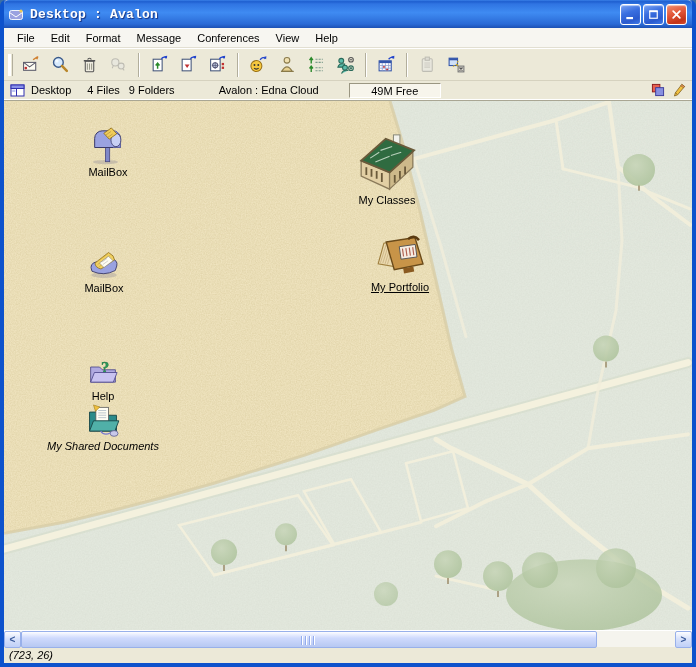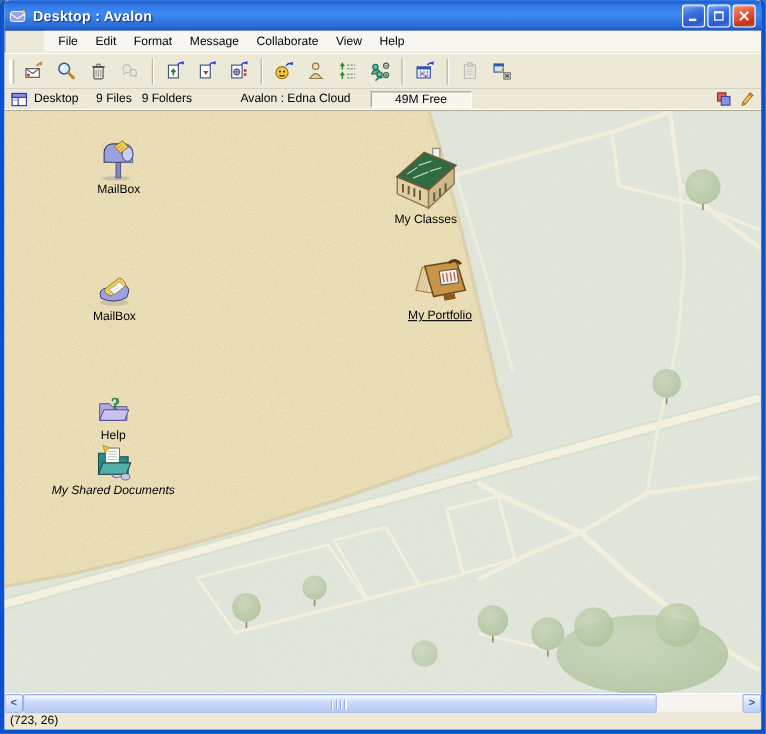--- a/index.html
+++ b/index.html
@@ -13,38 +13,39 @@
     position:relative;width:696px;height:667px;
     border:4px solid var(--border);border-top:none;
     border-radius:6px 6px 0 0;overflow:hidden;background:var(--chrome);
     box-shadow:inset 1px 0 0 #5a8ae0, inset -1px 0 0 #5a8ae0, inset 0 -1px 0 #5a8ae0;
   }
   
   .titlebar{
     height:28px;display:flex;align-items:center;padding:0 5px 0 4px;
     background:linear-gradient(180deg,#3a80e8 0%,#1e5fd0 6%,#2f74e2 14%,#3f8bf2 45%,#2a6ad6 86%,#1c51b4 100%);
     border-radius:5px 5px 0 0;
+    font-family:Liberation Mono, monospace;
   }
   .title-icon{width:17px;height:17px;margin-right:5px;flex:0 0 auto;}
   .title-text{
     color:#fff;font-weight:bold;font-size:13px;letter-spacing:.2px;
     text-shadow:1px 1px 1px rgba(0,0,60,.6);flex:1 1 auto;white-space:nowrap;overflow:hidden;
   }
   .win-buttons{display:flex;gap:2px;}
   .win-btn{
     width:21px;height:21px;border:1px solid #fff;border-radius:3px;padding:0;cursor:pointer;
     background:linear-gradient(160deg,#7aa4f4 0%,#3a6fe0 40%,#2a5ace 75%,#3f7ae8 100%);
     box-shadow:inset 0 1px 1px rgba(255,255,255,.6);display:flex;align-items:center;justify-content:center;
   }
   .win-btn.close{background:linear-gradient(160deg,#f09070 0%,#e25638 45%,#c23418 80%,#d84c2c 100%);}
   .win-btn svg{width:15px;height:15px;display:block;}
   
   .menubar{
     height:20px;background:var(--menu-bg);display:flex;align-items:center;
-    padding-left:5px;border-bottom:1px solid #e2dfd2;font-size:11px;color:#000;margin-left:36px;
+    padding-left:5px;border-bottom:1px solid #e2dfd2;font-size:11px;color:#000;
   }
   .menu-item{padding:2px 8px;cursor:default;}
   
   .toolbar{
     height:33px;background:var(--chrome);display:flex;align-items:center;
     border-top:1px solid #fff;border-bottom:1px solid #d6d2bf;padding:0 2px;
   }
   .tb-grip{width:5px;height:22px;margin:0 4px 0 2px;
     border-left:1px solid #fff;border-right:1px solid #b2ae9c;
     box-shadow:2px 0 0 #fff inset;}
@@ -57,21 +58,21 @@
   .tb-btn.disabled{filter:grayscale(1);opacity:.45;cursor:default;}
   
   .infobar{
     height:19px;background:var(--chrome);display:flex;align-items:center;
     font-size:11px;color:#000;padding:0 6px;border-bottom:1px solid #fff;
   }
   .ib-icon{width:15px;height:15px;margin-right:6px;flex:0 0 auto;}
   .ib-loc{margin-right:16px;}
   .ib-files{margin-right:9px;}
   .ib-folders{margin-right:44px;}
-  .ib-server{margin-right:18px;}
+  .ib-server{margin-right:30px;}
   .ib-free{
     width:92px;height:15px;line-height:14px;text-align:center;background:#f7f5ec;
     border:1px solid;border-color:#9a9682 #fff #fff #9a9682;
   }
   .ib-right{margin-left:auto;display:flex;align-items:center;gap:7px;}
   .ib-right svg{width:14px;height:14px;display:block;cursor:pointer;}
   
   .canvas{position:relative;height:530px;border-top:1px solid #a9a693;background:var(--map-green);overflow:hidden;}
   .map-svg{position:absolute;left:0;top:0;width:100%;height:100%;display:block;}
   .desk-icon{position:absolute;width:120px;text-align:center;cursor:pointer;margin-left:33px;}
@@ -89,21 +90,21 @@
   .sb-right{right:0;}
   .sb-thumb{
     position:absolute;left:17px;top:0;width:576px;height:17px;border:1px solid #98b0ea;border-radius:2px;
     background:linear-gradient(180deg,#fdfdff,#cfdafd 40%,#b7c8f2);cursor:grab;
   }
   .sb-grip{
     position:absolute;left:50%;top:4px;width:16px;height:9px;transform:translateX(-50%);
     background:repeating-linear-gradient(90deg,#93acec 0 1px,#fff 1px 2px,transparent 2px 4px);
   }
   
-  .statusbar{height:20px;background:var(--chrome);font-size:11px;color:#000;line-height:16px;padding-left:5px;}
+  .statusbar{height:20px;background:var(--chrome);font-size:11px;color:#000;line-height:16px;padding-left:5px;font-style:italic;}
   .hidden-defs{position:absolute;width:0;height:0;overflow:hidden;}
 </style>
 </head>
 <body>
 
 <svg class="hidden-defs" aria-hidden="true">
   <defs>
     <radialGradient id="gTree" cx=".4" cy=".35" r=".8">
       <stop offset="0" stop-color="#c6d4b6"></stop>
         <stop offset="1" stop-color="#a8bf96"></stop>
@@ -341,21 +342,21 @@
           </svg>
         </button>
       </div>
   </div>
 
   <div class="menubar">
       <span class="menu-item">File</span>
       <span class="menu-item">Edit</span>
       <span class="menu-item">Format</span>
       <span class="menu-item">Message</span>
-      <span class="menu-item">Collaborate</span>
+      <span class="menu-item">Conferences</span>
       <span class="menu-item">View</span>
       <span class="menu-item">Help</span>
     </div>
 
   <div class="toolbar">
     <div class="tb-grip"></div>
   <button class="tb-btn">
         <svg>
           <use href="#tb-new-message"></use>
         </svg>
@@ -429,21 +430,21 @@
           <use href="#tb-disconnect"></use>
         </svg>
       </button>
     </div>
 
   <div class="infobar">
     <svg class="ib-icon">
         <use href="#ic-desktop-pane"></use>
       </svg>
     <span class="ib-loc">Desktop</span>
-    <span class="ib-files">9 Files</span>
+    <span class="ib-files">4 Files</span>
     <span class="ib-folders">9 Folders</span>
     <span class="ib-server">Avalon : Edna Cloud</span>
     <span class="ib-free">49M Free</span>
     <span class="ib-right">
       <svg>
           <use href="#ic-layers"></use>
         </svg>
       <svg>
           <use href="#ic-pencil"></use>
         </svg>

